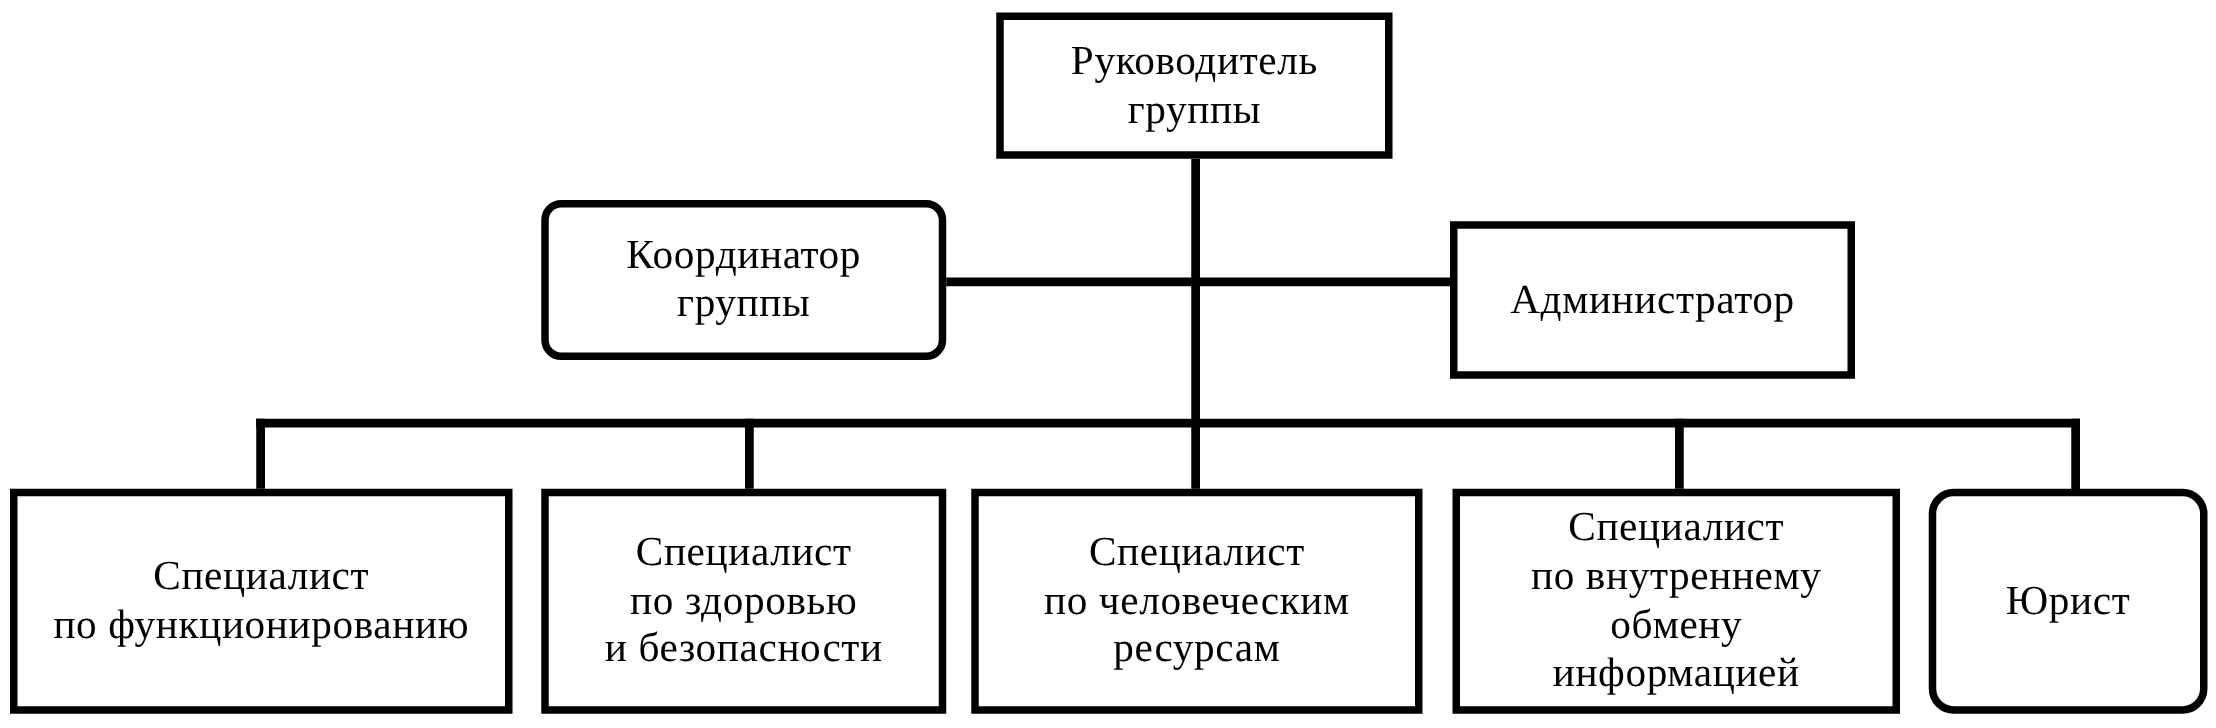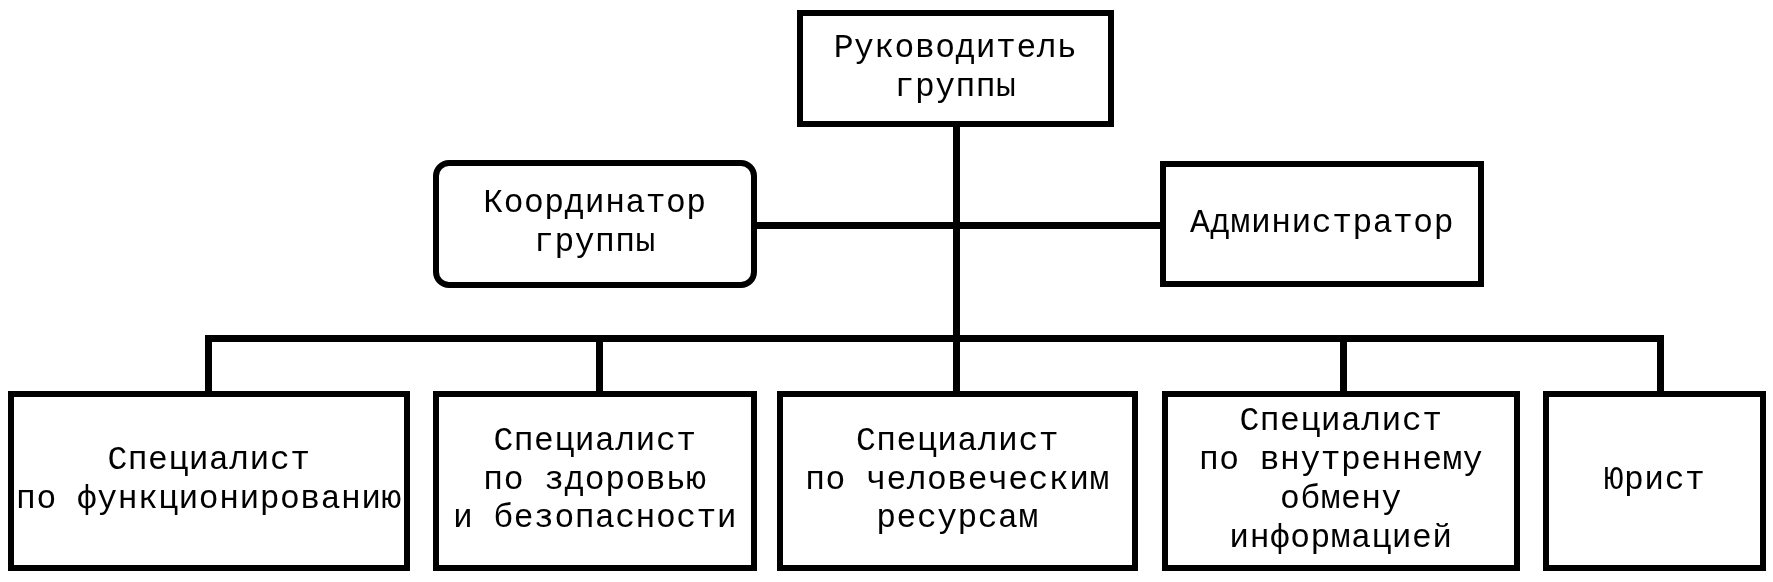--- a/index.html
+++ b/index.html
@@ -5,21 +5,21 @@
   html, body {
     margin: 0;
     padding: 0;
     background: #ffffff;
   }
   .stage {
     position: relative;
     width: 1773px;
     height: 582px;
     background: #ffffff;
-    font-family: Liberation Mono, monospace;
+    font-family: Liberation Serif, serif;
     color: #000000;
     overflow: hidden;
   }
   .node {
     position: absolute;
     box-sizing: border-box;
     border: 6px solid #000000;
     background: #ffffff;
     display: flex;
     align-items: center;
@@ -36,26 +36,26 @@
   }
   .line {
     position: absolute;
     background: #000000;
     z-index: 1;
   }
 
   
   .n-leader        { left: 797px;  top: 10px;  width: 317px; height: 117px; }
   .n-coordinator   { left: 433px;  top: 160px; width: 324px; height: 128px; border-radius: 16px; }
-  .n-administrator { left: 1160px; top: 161px; width: 324px; height: 126px; }
+  .n-administrator { left: 1160px; top: 177px; width: 324px; height: 126px; }
   .n-spec-0        { left: 8px;    top: 391px; width: 402px; height: 180px; }
   .n-spec-1        { left: 433px;  top: 391px; width: 324px; height: 180px; }
   .n-spec-2        { left: 777px;  top: 391px; width: 361px; height: 180px; }
   .n-spec-3        { left: 1162px; top: 391px; width: 358px; height: 180px; }
-  .n-spec-4        { left: 1543px; top: 391px; width: 223px; height: 180px; }
+  .n-spec-4        { left: 1543px; top: 391px; width: 223px; height: 180px; border-radius: 20px; }
 
   
   .l-main-vertical  { left: 953px;  top: 127px; width: 7px;    height: 266px; }
   .l-mid-horizontal { left: 757px;  top: 222px; width: 403px;  height: 7px;   }
   .l-bus            { left: 205px;  top: 335px; width: 1459px; height: 7px;   }
   .l-drop-0         { left: 205px;  top: 335px; width: 7px;    height: 58px;  }
   .l-drop-1         { left: 596px;  top: 335px; width: 7px;    height: 58px;  }
   .l-drop-3         { left: 1340px; top: 335px; width: 7px;    height: 58px;  }
   .l-drop-4         { left: 1657px; top: 335px; width: 7px;    height: 58px;  }
 </style>

